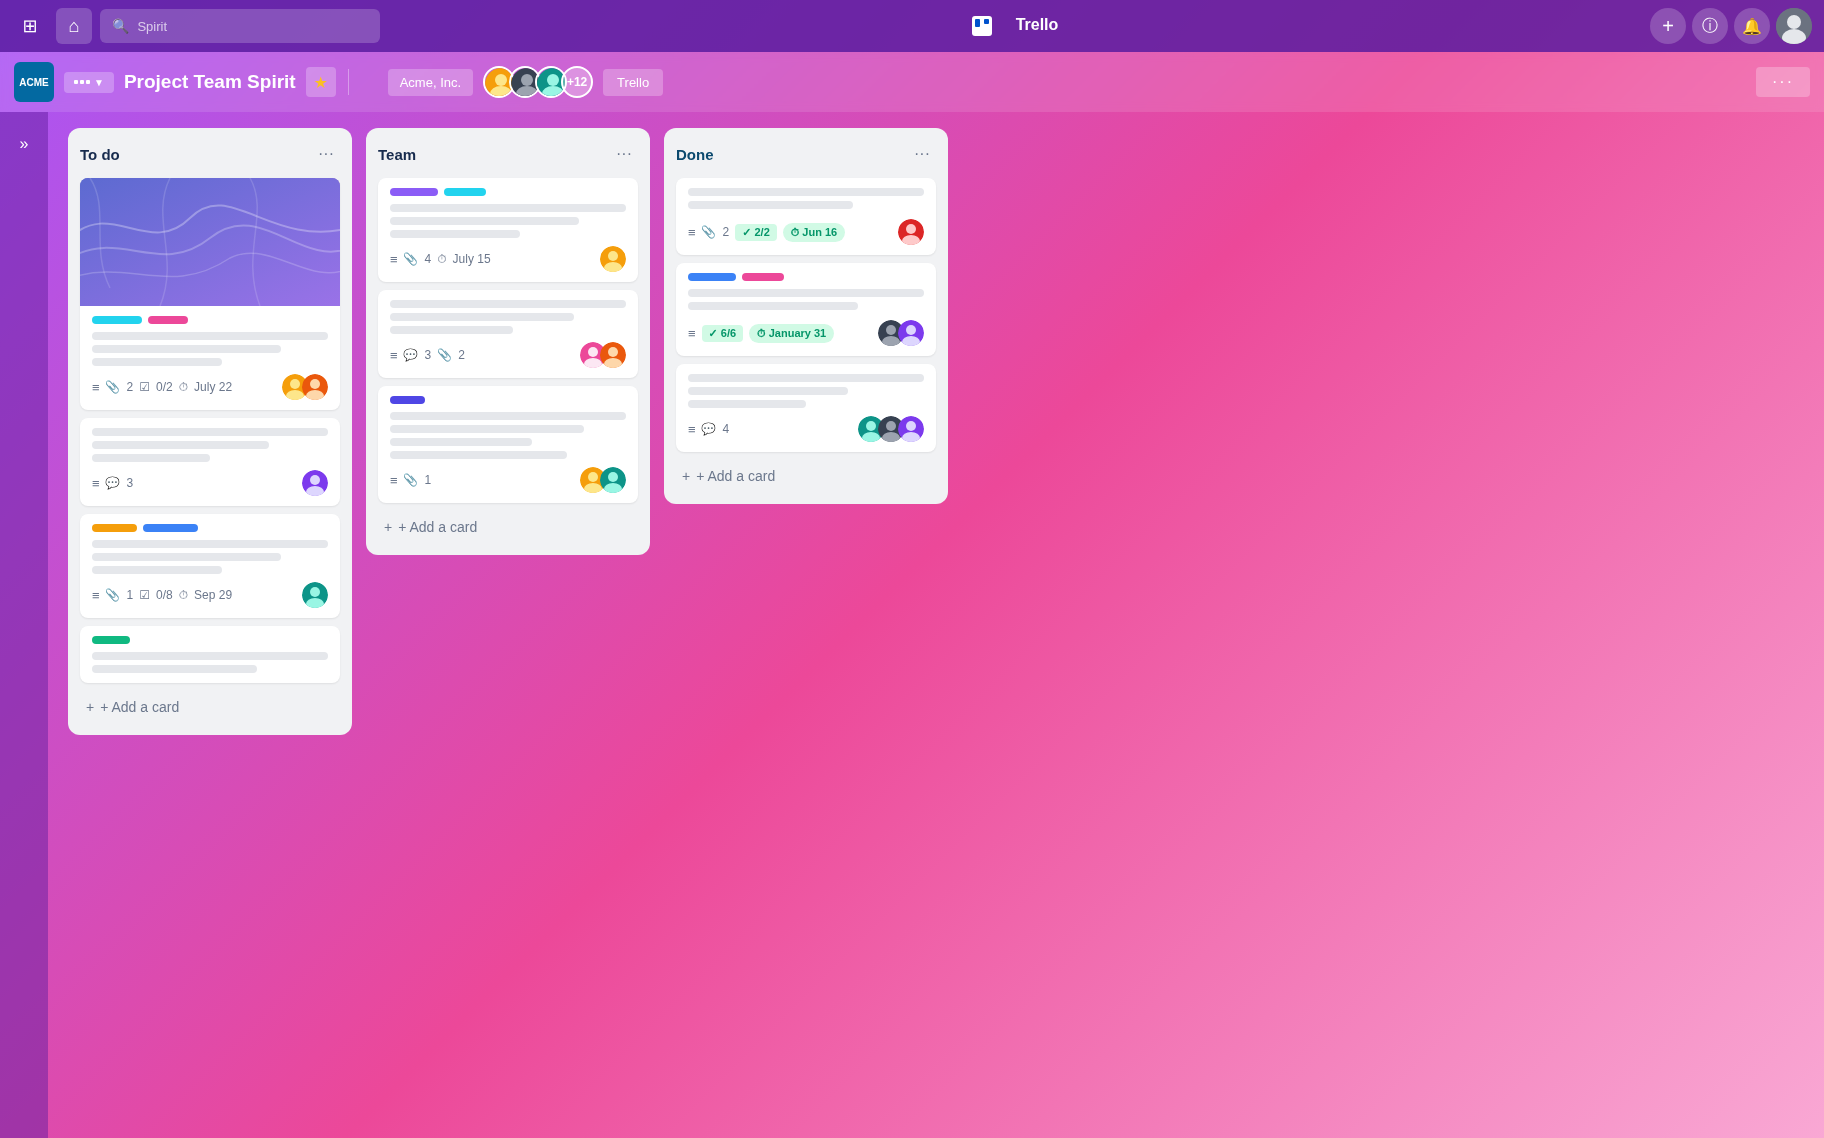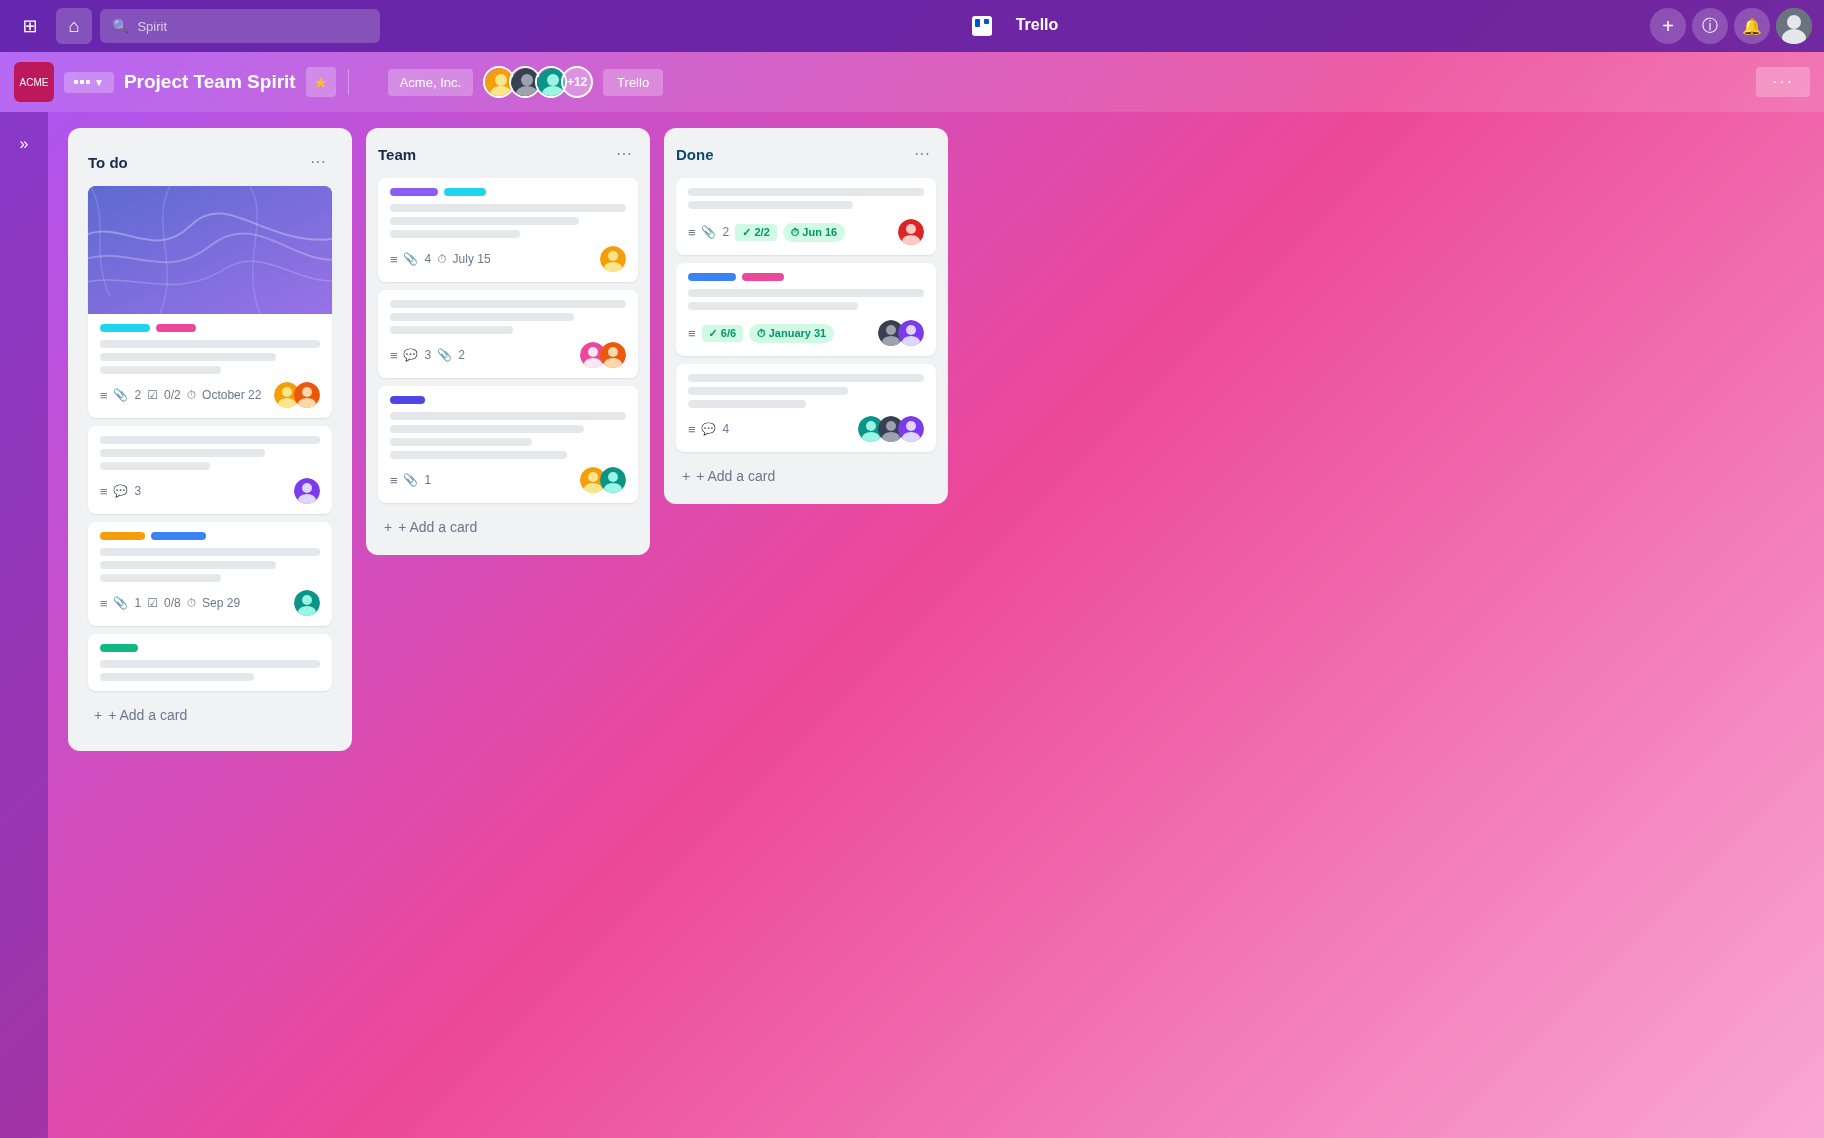--- a/index.html
+++ b/index.html
@@ -41,21 +41,21 @@
       <svg width="36" height="36" viewBox="0 0 36 36">
           <circle cx="18" cy="18" r="18" fill="#6b7280"></circle>
           <ellipse cx="18" cy="14" rx="7" ry="7" fill="#e5e7eb"></ellipse>
           <ellipse cx="18" cy="30" rx="12" ry="9" fill="#e5e7eb"></ellipse>
         </svg>
     </div>
   </div>
 </nav>
 
 <header style="display:flex;align-items:center;padding:8px 14px;gap:10px;background:rgba(255,255,255,0.12);backdrop-filter:blur(4px);height:60px;">
-  <div style="width:40px;height:40px;background:#be185d;border-radius:6px;display:flex;align-items:center;justify-content:center;color:white;font-size:10px;font-weight:400;">ACME</div>
+  <div style="width:40px;height:40px;background:#0369a1;border-radius:6px;display:flex;align-items:center;justify-content:center;color:white;font-size:10px;font-weight:700;">ACME</div>
   <div style="display:flex;align-items:center;gap:4px;background:rgba(255,255,255,0.25);border-radius:4px;padding:5px 10px;cursor:pointer;color:white;font-size:13px;">
     <span style="display:flex;gap:2px;">
       <span style="display:inline-block;width:4px;height:4px;background:white;border-radius:1px;"></span>
       <span style="display:inline-block;width:4px;height:4px;background:white;border-radius:1px;"></span>
       <span style="display:inline-block;width:4px;height:4px;background:white;border-radius:1px;"></span>
     </span>
     <span style="font-size:10px;">▼</span>
   </div>
   <h1 style="color:white;font-size:19px;font-weight:700;">Project Team Spirit</h1>
   <div style="width:30px;height:30px;display:flex;align-items:center;justify-content:center;background:rgba(255,255,255,0.25);border-radius:4px;cursor:pointer;color:#fbbf24;font-size:16px;">★</div>
@@ -91,21 +91,21 @@
 </header>
 
 <div style="display:flex;height:calc(100vh - 112px);">
 
   <aside style="width:48px;background:rgba(100,30,160,0.5);display:flex;flex-direction:column;align-items:center;padding:14px 0;gap:8px;flex-shrink:0;">
     <div style="width:36px;height:36px;display:flex;align-items:center;justify-content:center;color:white;cursor:pointer;font-size:16px;border-radius:4px;">»</div>
   </aside>
 
   <main style="flex:1;overflow-x:auto;padding:16px 20px;display:flex;gap:14px;align-items:flex-start;">
 
-    <div style="width:284px;min-width:284px;background:#f1f2f4;border-radius:12px;padding:20px;display:flex;flex-direction:column;max-height:calc(100vh - 155px);overflow-y:auto;">
+    <div style="width:284px;min-width:284px;background:#f1f2f4;border-radius:12px;padding:12px;display:flex;flex-direction:column;max-height:calc(100vh - 155px);overflow-y:auto;">
       <div style="display:flex;align-items:center;justify-content:space-between;margin-bottom:10px;">
         <span style="font-size:15px;font-weight:700;color:#172b4d;">To do</span>
         <div style="width:28px;height:28px;display:flex;align-items:center;justify-content:center;color:#6b778c;cursor:pointer;border-radius:4px;font-size:16px;">···</div>
       </div>
 
       <div style="background:white;border-radius:8px;margin-bottom:8px;overflow:hidden;box-shadow:0 1px 2px rgba(0,0,0,0.08);cursor:pointer;">
         <div style="width:100%;height:128px;background:linear-gradient(135deg,#5b6ad0 0%,#7c5cbf 50%,#9e8fe0 100%);position:relative;overflow:hidden;">
           <svg width="100%" height="100%" viewBox="0 0 280 128" preserveAspectRatio="xMidYMid slice">
             <rect width="280" height="128" fill="url(#grad1)"></rect>
             <defs>
@@ -132,21 +132,21 @@
             <div style="height:8px;background:#e5e7eb;border-radius:4px;width:80%;"></div>
             <div style="height:8px;background:#e5e7eb;border-radius:4px;width:55%;"></div>
           </div>
           <div style="display:flex;align-items:center;gap:6px;margin-top:6px;">
             <span style="color:#6b778c;font-size:13px;">≡</span>
             <span style="color:#6b778c;font-size:12px;">📎</span>
             <span style="font-size:12px;color:#6b778c;">2</span>
             <span style="color:#6b778c;font-size:12px;">☑</span>
             <span style="font-size:12px;color:#6b778c;">0/2</span>
             <span style="color:#6b778c;font-size:12px;">⏱</span>
-            <span style="font-size:12px;color:#6b778c;">October 22</span>
+            <span style="font-size:12px;color:#6b778c;">July 22</span>
             <div style="flex:1;"></div>
             <div style="display:flex;">
               <div style="width:26px;height:26px;border-radius:50%;overflow:hidden;cursor:pointer;">
                 <svg width="26" height="26">
                     <circle cx="13" cy="13" r="13" fill="#f59e0b"></circle>
                     <ellipse cx="13" cy="10" rx="5" ry="5" fill="#fde68a"></ellipse>
                     <ellipse cx="13" cy="22" rx="9" ry="6" fill="#fde68a"></ellipse>
                   </svg>
               </div>
               <div style="width:26px;height:26px;border-radius:50%;overflow:hidden;cursor:pointer;margin-left:-6px;">

